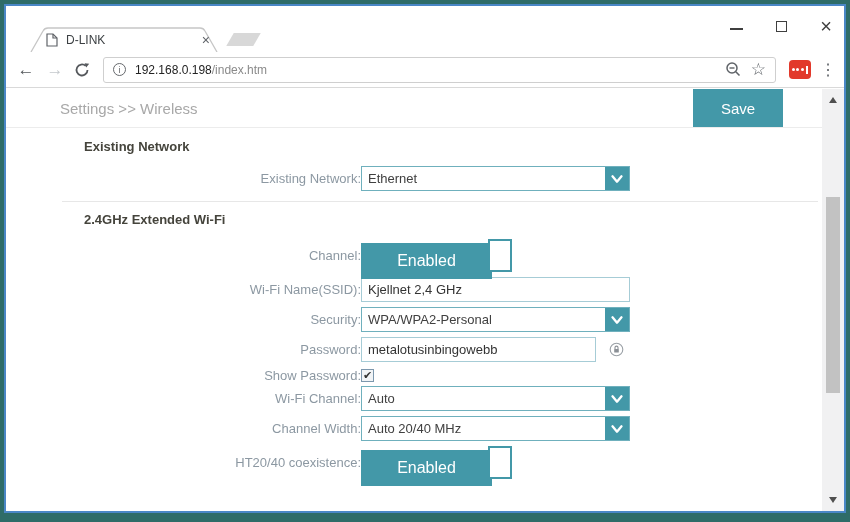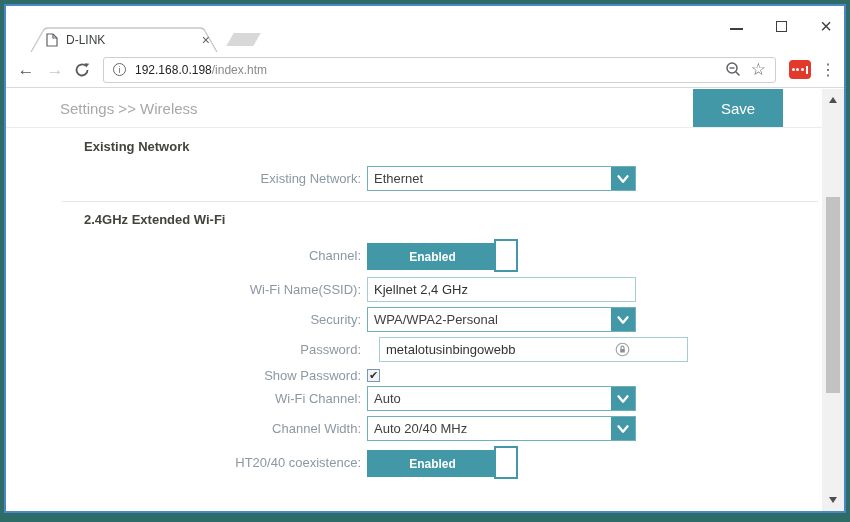--- a/index.html
+++ b/index.html
@@ -55,36 +55,36 @@
   .sb-arrow.down{bottom:4px;}
   .tri-up{width:0;height:0;border-left:4.5px solid transparent;border-right:4.5px solid transparent;border-bottom:6px solid #4f4f4f;}
   .tri-down{width:0;height:0;border-left:4.5px solid transparent;border-right:4.5px solid transparent;border-top:6px solid #4f4f4f;}
   .sb-thumb{position:absolute;left:4px;right:4px;top:108px;height:196px;background:#c2c2c2;}
   .page{position:absolute;left:0;right:22px;top:0;bottom:0;overflow:hidden;}
   .page-header{position:relative;height:39px;border-bottom:1px solid #ececec;}
   .breadcrumb{position:absolute;left:54px;top:50%;transform:translateY(-50%);font-size:15px;color:#a8a8a8;}
   .save-btn{position:absolute;right:39px;top:0;width:90px;height:38px;background:var(--accent);color:#fff;font-size:15px;display:flex;align-items:center;justify-content:center;border:none;}
   .form{padding-top:11px;padding-left:24px;}
   .sec-title{margin:0 0 12px 54px;font-size:13px;font-weight:bold;color:#45443c;line-height:15px;}
-  .frow{display:grid;grid-template-columns:331px 1fr;column-gap:6px;align-items:center;margin-bottom:5px;min-height:25px;}
+  .frow{display:grid;grid-template-columns:331px 1fr;align-items:center;margin-bottom:5px;min-height:25px;}
   .frow.cbrow{min-height:16px;margin-bottom:3px;}
   .flabel{text-align:right;font-size:13px;color:#8c98a2;}
   .divider{height:1px;background:#e7e7e7;margin:10px 4px 10px 32px;}
   
   .dd{display:flex;width:269px;height:25px;border:1px solid #6fb0bd;background:#fff;}
   .dd-val{flex:1;font-size:13px;color:#404040;padding:4px 6px 0 6px;white-space:nowrap;overflow:hidden;}
   .dd-btn{width:25px;background:var(--accent);border-left:1px solid #fff;display:flex;align-items:center;justify-content:center;}
   
   .ti{width:269px;height:25px;border:1px solid #a6ccd6;font-size:13px;color:#333;padding:0 6px;font-family:"Liberation Sans",sans-serif;outline:none;}
   .pw-wrap{position:relative;width:269px;}
-  .pw-wrap .ti{padding-right:26px;width:309px;margin-left:12px;}
+  .pw-wrap .ti{padding-right:26px;width:235px;}
   .field-lock{position:absolute;right:6px;top:5px;}
   
   .toggle{position:relative;width:151px;height:33px;}
-  .tg-bar{position:absolute;left:0;top:4px;width:131px;height:27px;background:var(--accent);color:#fff;font-size:12px;font-weight:bold;display:flex;align-items:center;justify-content:center;}
+  .tg-bar{position:absolute;left:0;top:4px;width:131px;height:36px;background:var(--accent);color:#fff;font-size:16px;font-weight:normal;display:flex;align-items:center;justify-content:center;}
   .tg-knob{position:absolute;right:0;top:0;width:24px;height:33px;background:#fff;border:2px solid var(--accent);}
   
   .cb{width:13px;height:13px;border:1px solid #7c97ad;background:#f1f4f6;display:flex;align-items:center;justify-content:center;font-size:11px;line-height:1;color:#333;}
 </style>
 </head>
 <body>
 
 <div class="window">
 
   <div class="titlebar">

